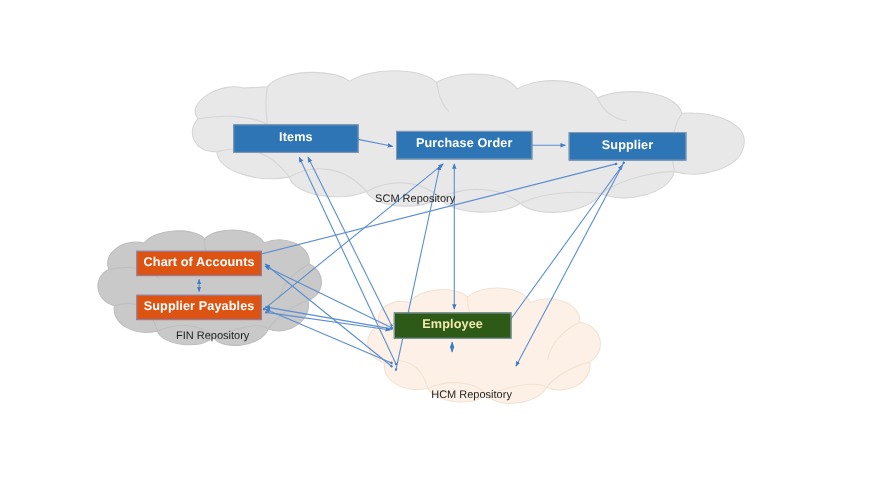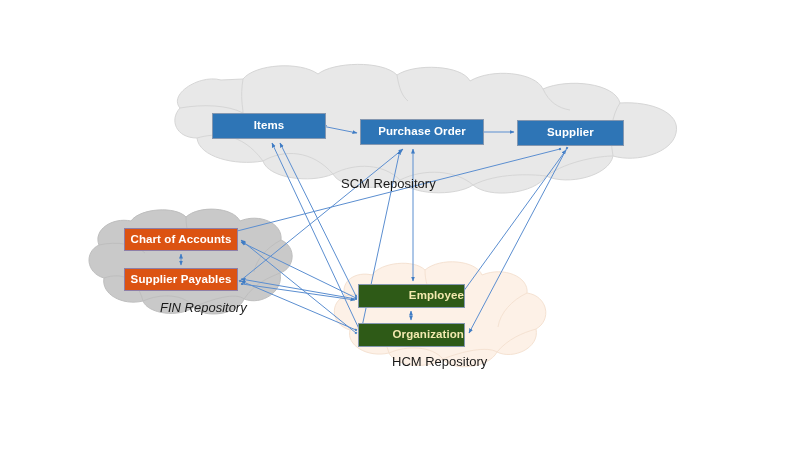--- a/index.html
+++ b/index.html
@@ -45,25 +45,24 @@
   }
   .node.fin {
     background: #dc5312;
     color: #ffffff;
     border-color: #8e7fa8;
   }
   .node.hcm {
     background: #2e5a17;
     color: #f2e9ae;
     border-color: #8497b0;
-    justify-content: flex-end;
   }
   .repo-label {
     position: absolute;
-    font-size: 13px;
+    font-size: 10px;
     color: #1a1a1a;
     white-space: nowrap;
     z-index: 4;
     line-height: 1;
   }
 </style>
 </head>
 <body>
 
 <div id="canvas">
@@ -241,23 +240,20 @@
   </div>
 
   <div class="node fin" style="left:124px; top:268px; width:114px; height:23px;">
     <span>Supplier Payables</span>
   </div>
 
   <div class="node hcm" style="left:358px; top:284px; width:107px; height:24px;">
     <span>Employee</span>
   </div>
 
-  <div class="node hcm" style="left:358px; top:323px; width:107px; height:24px;">
-    <span>Organization</span>
-  </div>
 
   <div class="repo-label" style="left:341px; top:177px;">SCM Repository</div>
 
-  <div class="repo-label" style="left:160px; top:301px;font-style:italic;">FIN Repository</div>
+  <div class="repo-label" style="left:160px; top:301px;">FIN Repository</div>
 
   <div class="repo-label" style="left:392px; top:355px;text-align:right;">HCM Repository</div>
 
 </div>
 
 </body></html>

